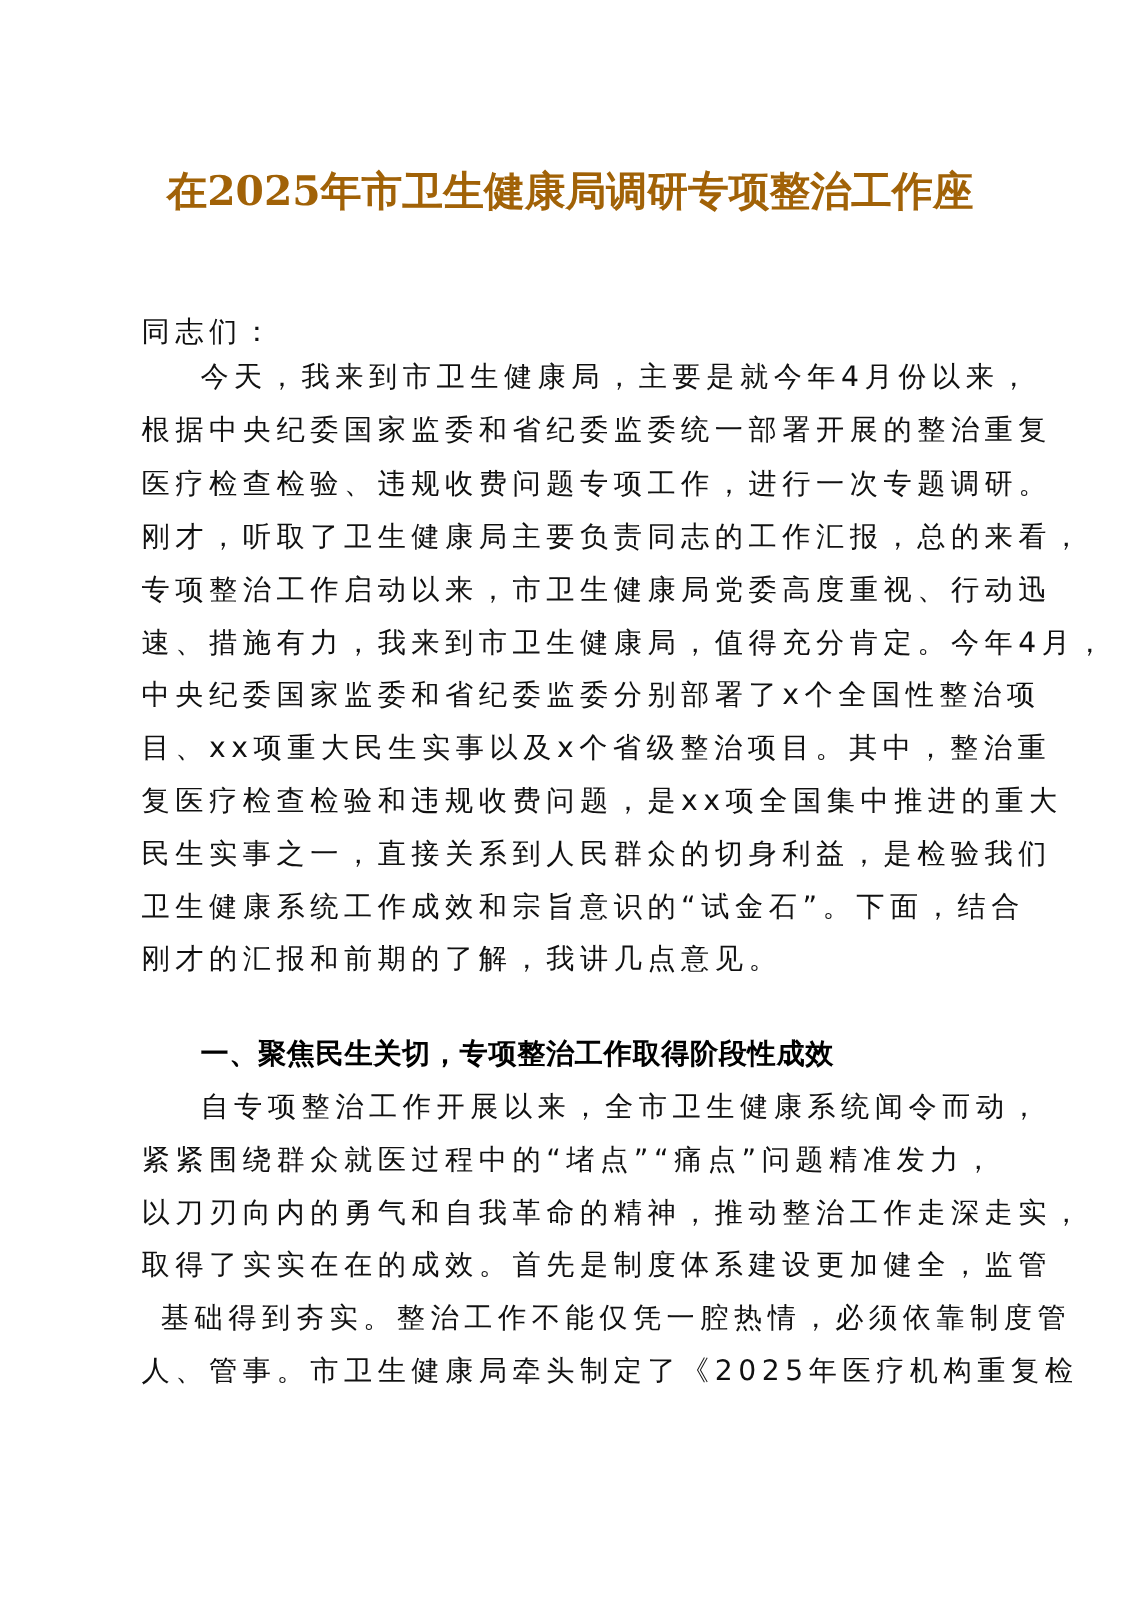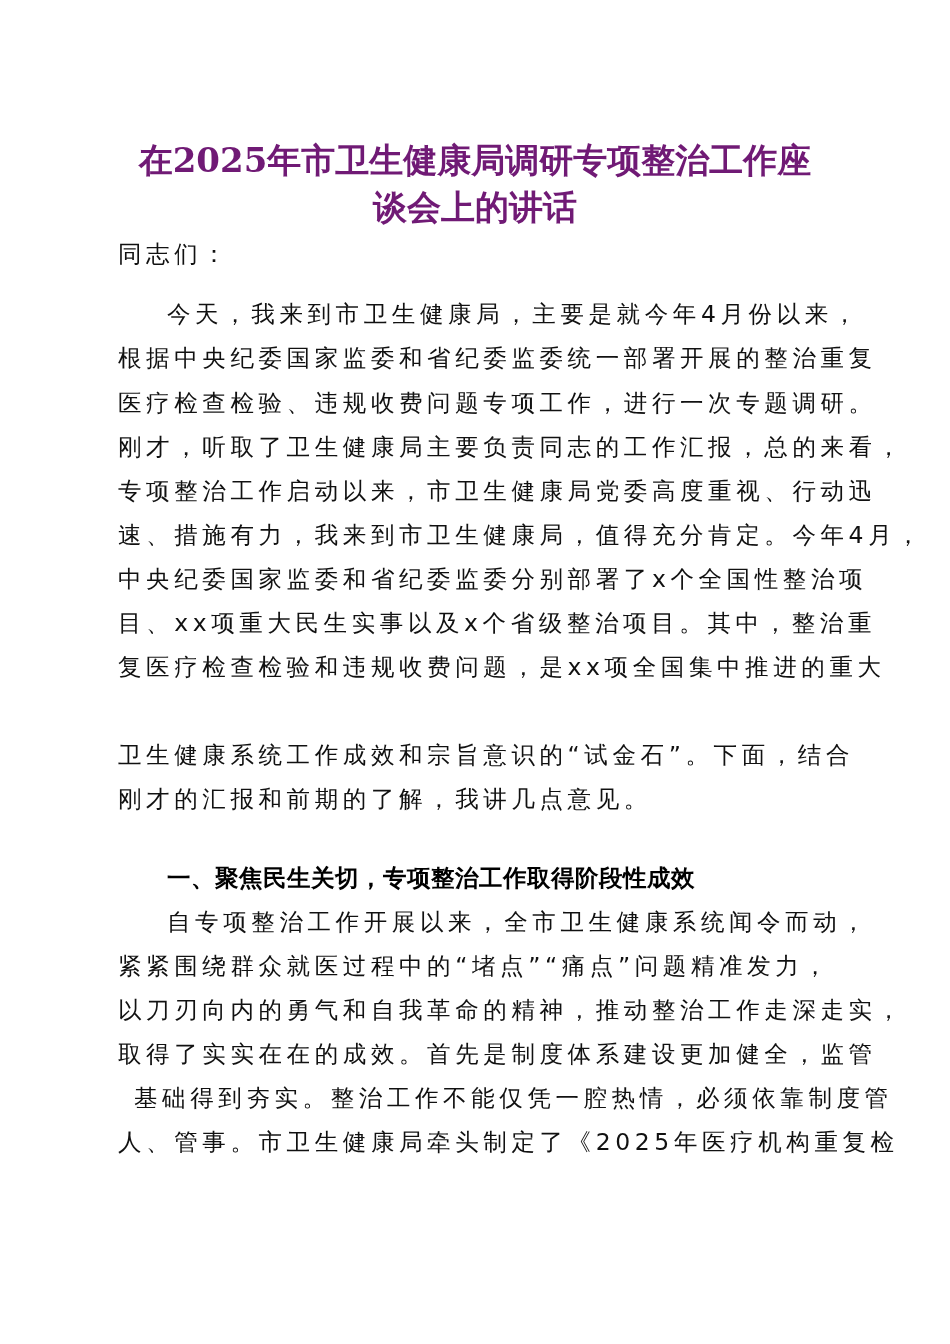--- a/index.html
+++ b/index.html
@@ -1,47 +1,47 @@
 <!DOCTYPE html>
 <html><head>
 <meta charset="utf-8">
 <style>
   html, body { margin: 0; padding: 0; background: #ffffff; }
   body { width: 950px; height: 1344px; position: relative; overflow: hidden; color: #111; }
   .page { position: absolute; left: 0; top: 0; width: 950px; height: 1344px; background: #fff; }
   .title { position: absolute; left: 0; width: 950px; text-align: center;
     font-family: "DejaVu Serif", "Liberation Serif", serif; font-weight: bold;
-    font-size: 34px; line-height: 46px; color: #701a75; letter-spacing: 0px; }
+    font-size: 34px; line-height: 46px; color: #a16207; letter-spacing: 0px; }
   .line { position: absolute; left: 118px; width: 720px; white-space: nowrap;
     font-family: "DejaVu Sans", "Liberation Sans", sans-serif; font-size: 23.5px;
     line-height: 30px; color: #111; letter-spacing: 4.6px; }
   .line.indent { left: 167px; }
   .heading { position: absolute; left: 167px; white-space: nowrap;
     font-family: "DejaVu Sans", "Liberation Sans", sans-serif; font-weight: bold;
     font-size: 23.5px; line-height: 30px; color: #000; letter-spacing: 0.5px; }
 </style>
 </head>
 <body>
 
 <div class="page">
 
   <div class="title" style="top:137px;">在2025年市卫生健康局调研专项整治工作座</div>
-  <div class="title" style="top:184px;">谈会上的讲话</div>
 
-  <div class="line" style="top:239px;">同志们：</div>
+  <div class="line" style="top:261px;">同志们：</div>
 
   <div class="line indent" style="top:299px;">今天，我来到市卫生健康局，主要是就今年4月份以来，</div>
   <div class="line" style="top:388px;">医疗检查检验、违规收费问题专项工作，进行一次专题调研。</div>
   <div class="line" style="top:343px;">根据中央纪委国家监委和省纪委监委统一部署开展的整治重复</div>
   <div class="line" style="top:432px;">刚才，听取了卫生健康局主要负责同志的工作汇报，总的来看，</div>
   <div class="line" style="top:476px;">专项整治工作启动以来，市卫生健康局党委高度重视、行动迅</div>
   <div class="line" style="top:520px;">速、措施有力，我来到市卫生健康局，值得充分肯定。今年4月，</div>
   <div class="line" style="top:564px;">中央纪委国家监委和省纪委监委分别部署了x个全国性整治项</div>
   <div class="line" style="top:608px;">目、xx项重大民生实事以及x个省级整治项目。其中，整治重</div>
   <div class="line" style="top:652px;">复医疗检查检验和违规收费问题，是xx项全国集中推进的重大</div>
+  <div class="line" style="top:696px;">民生实事之一，直接关系到人民群众的切身利益，是检验我们</div>
   <div class="line" style="top:740px;">卫生健康系统工作成效和宗旨意识的“试金石”。下面，结合</div>
   <div class="line" style="top:784px;">刚才的汇报和前期的了解，我讲几点意见。</div>
 
   <div class="heading" style="top:863px;">一、聚焦民生关切，专项整治工作取得阶段性成效</div>
 
   <div class="line indent" style="top:907px;">自专项整治工作开展以来，全市卫生健康系统闻令而动，</div>
   <div class="line" style="top:951px;">紧紧围绕群众就医过程中的“堵点”“痛点”问题精准发力，</div>
   <div class="line" style="top:995px;">以刀刃向内的勇气和自我革命的精神，推动整治工作走深走实，</div>
   <div class="line" style="top:1039px;">取得了实实在在的成效。首先是制度体系建设更加健全，监管</div>
   <div class="line" style="top:1083px;margin-left:16px;">基础得到夯实。整治工作不能仅凭一腔热情，必须依靠制度管</div>

